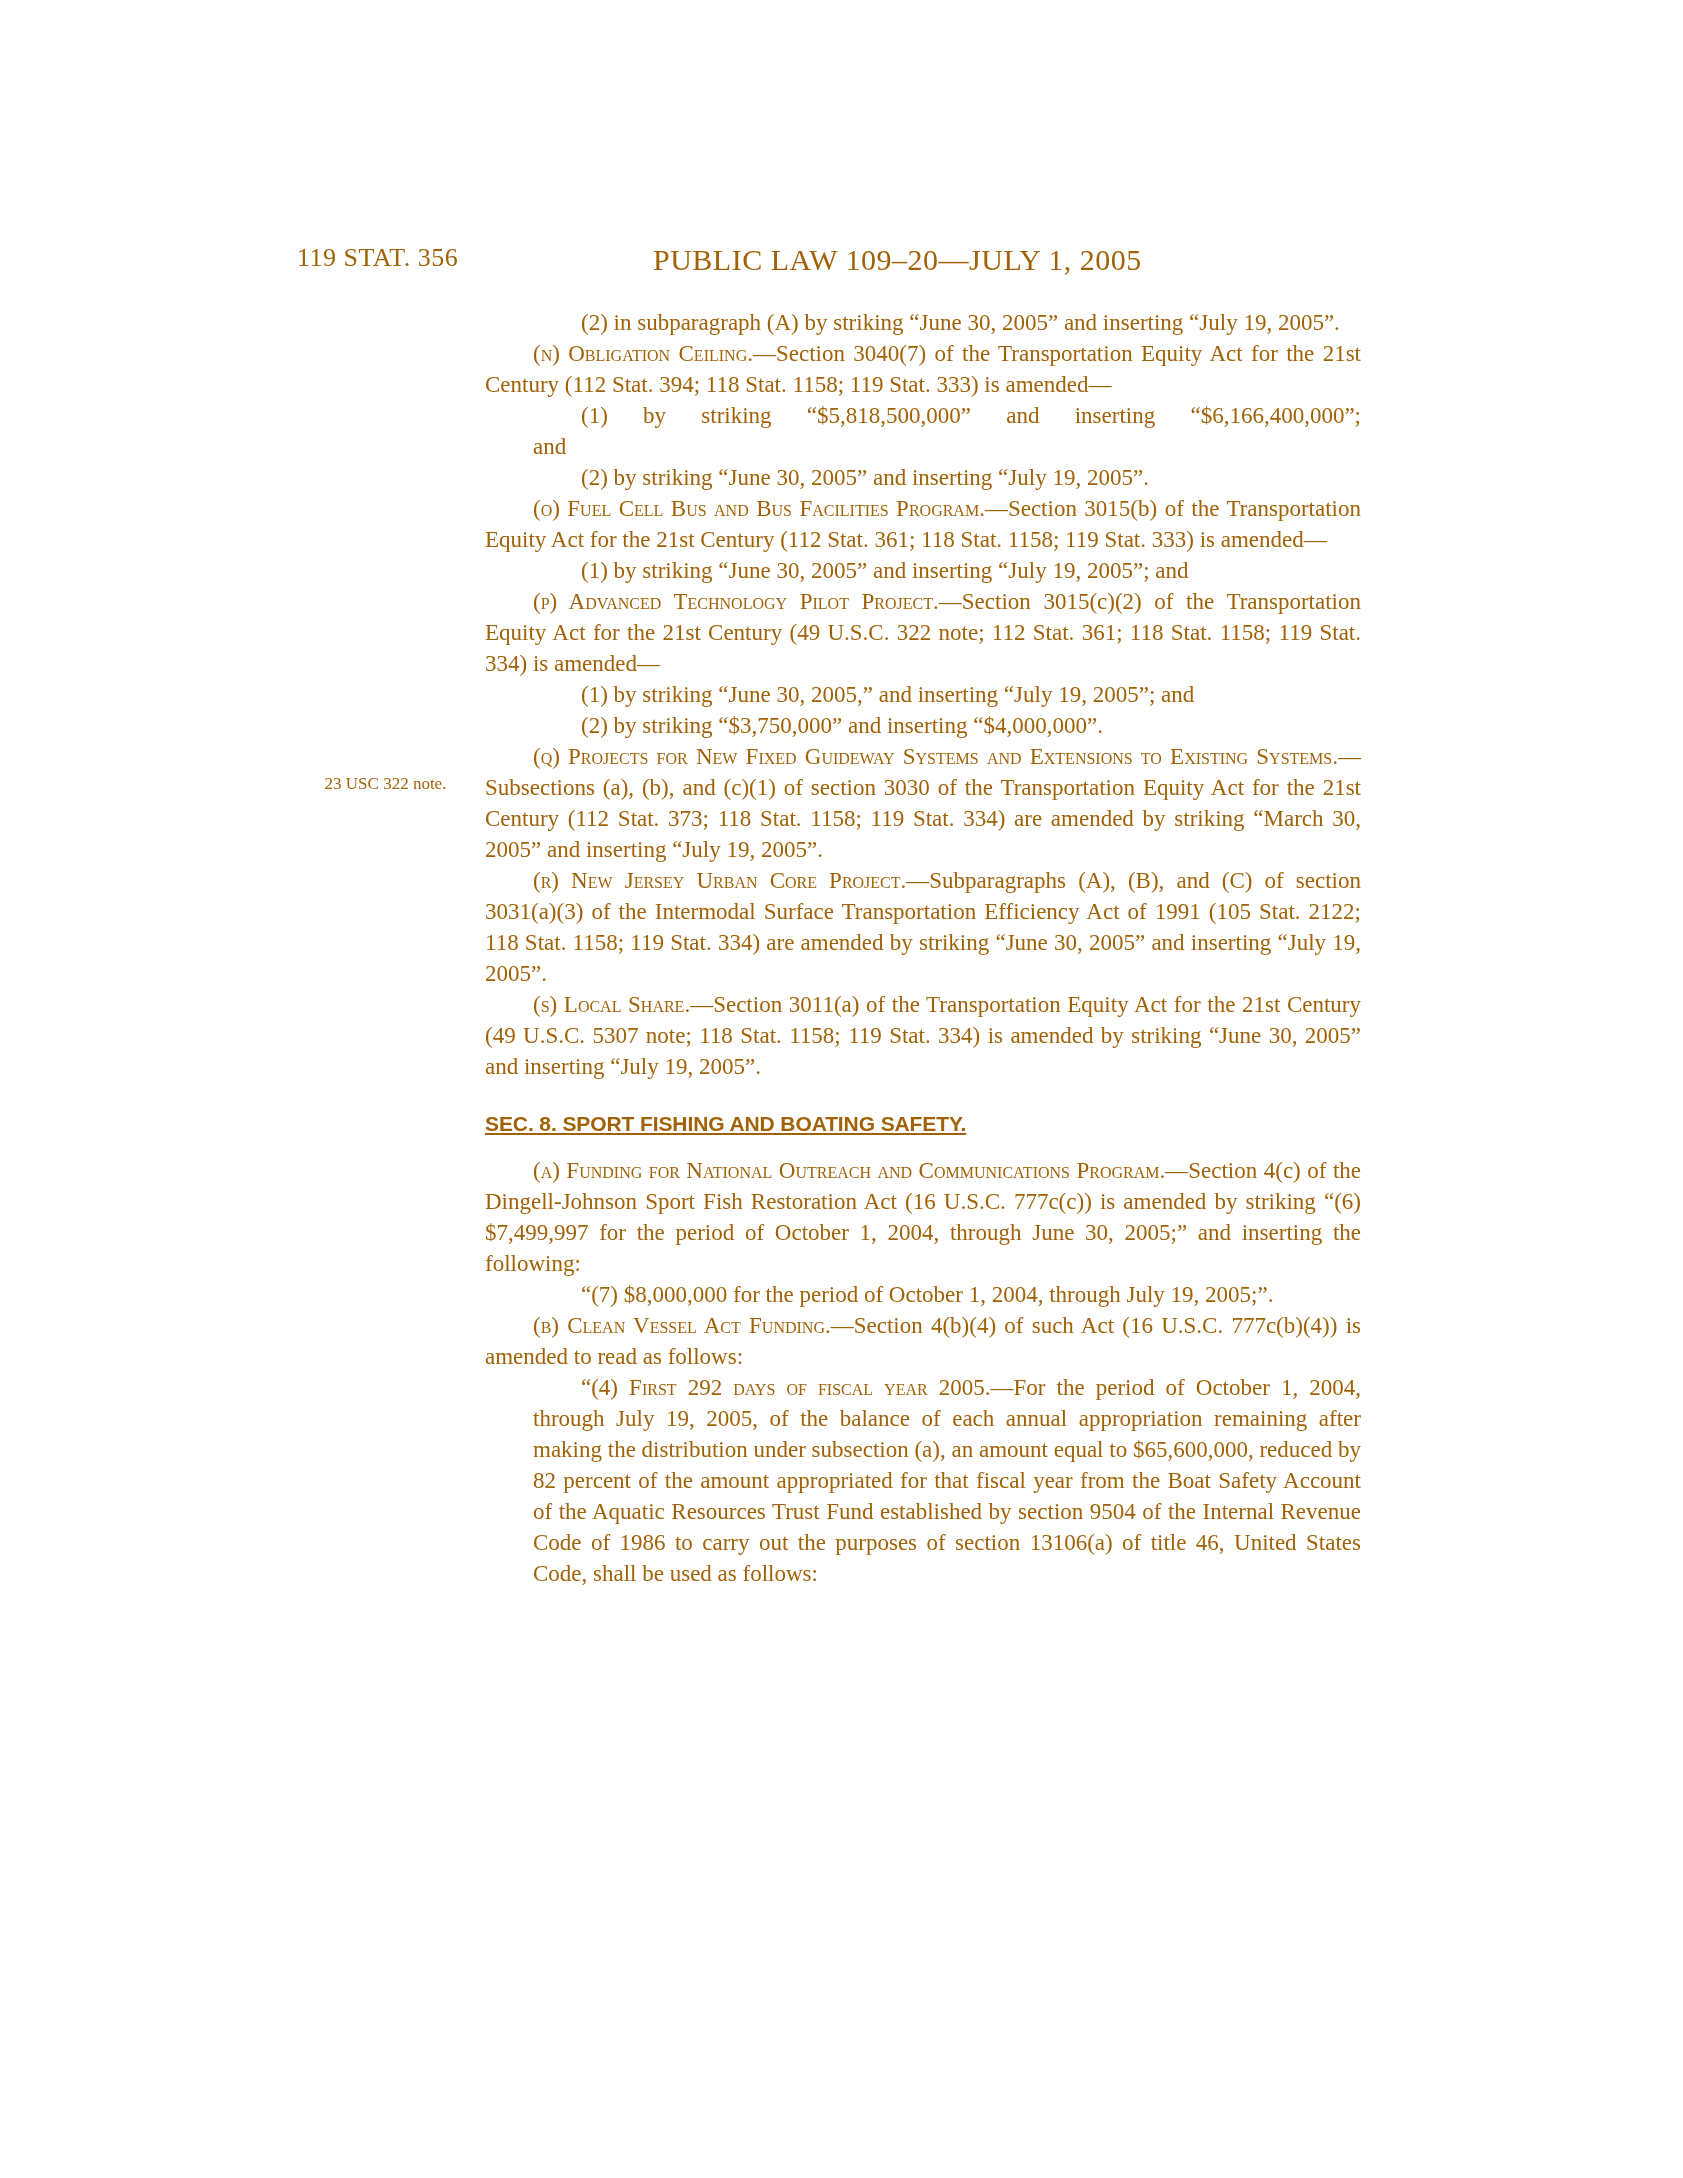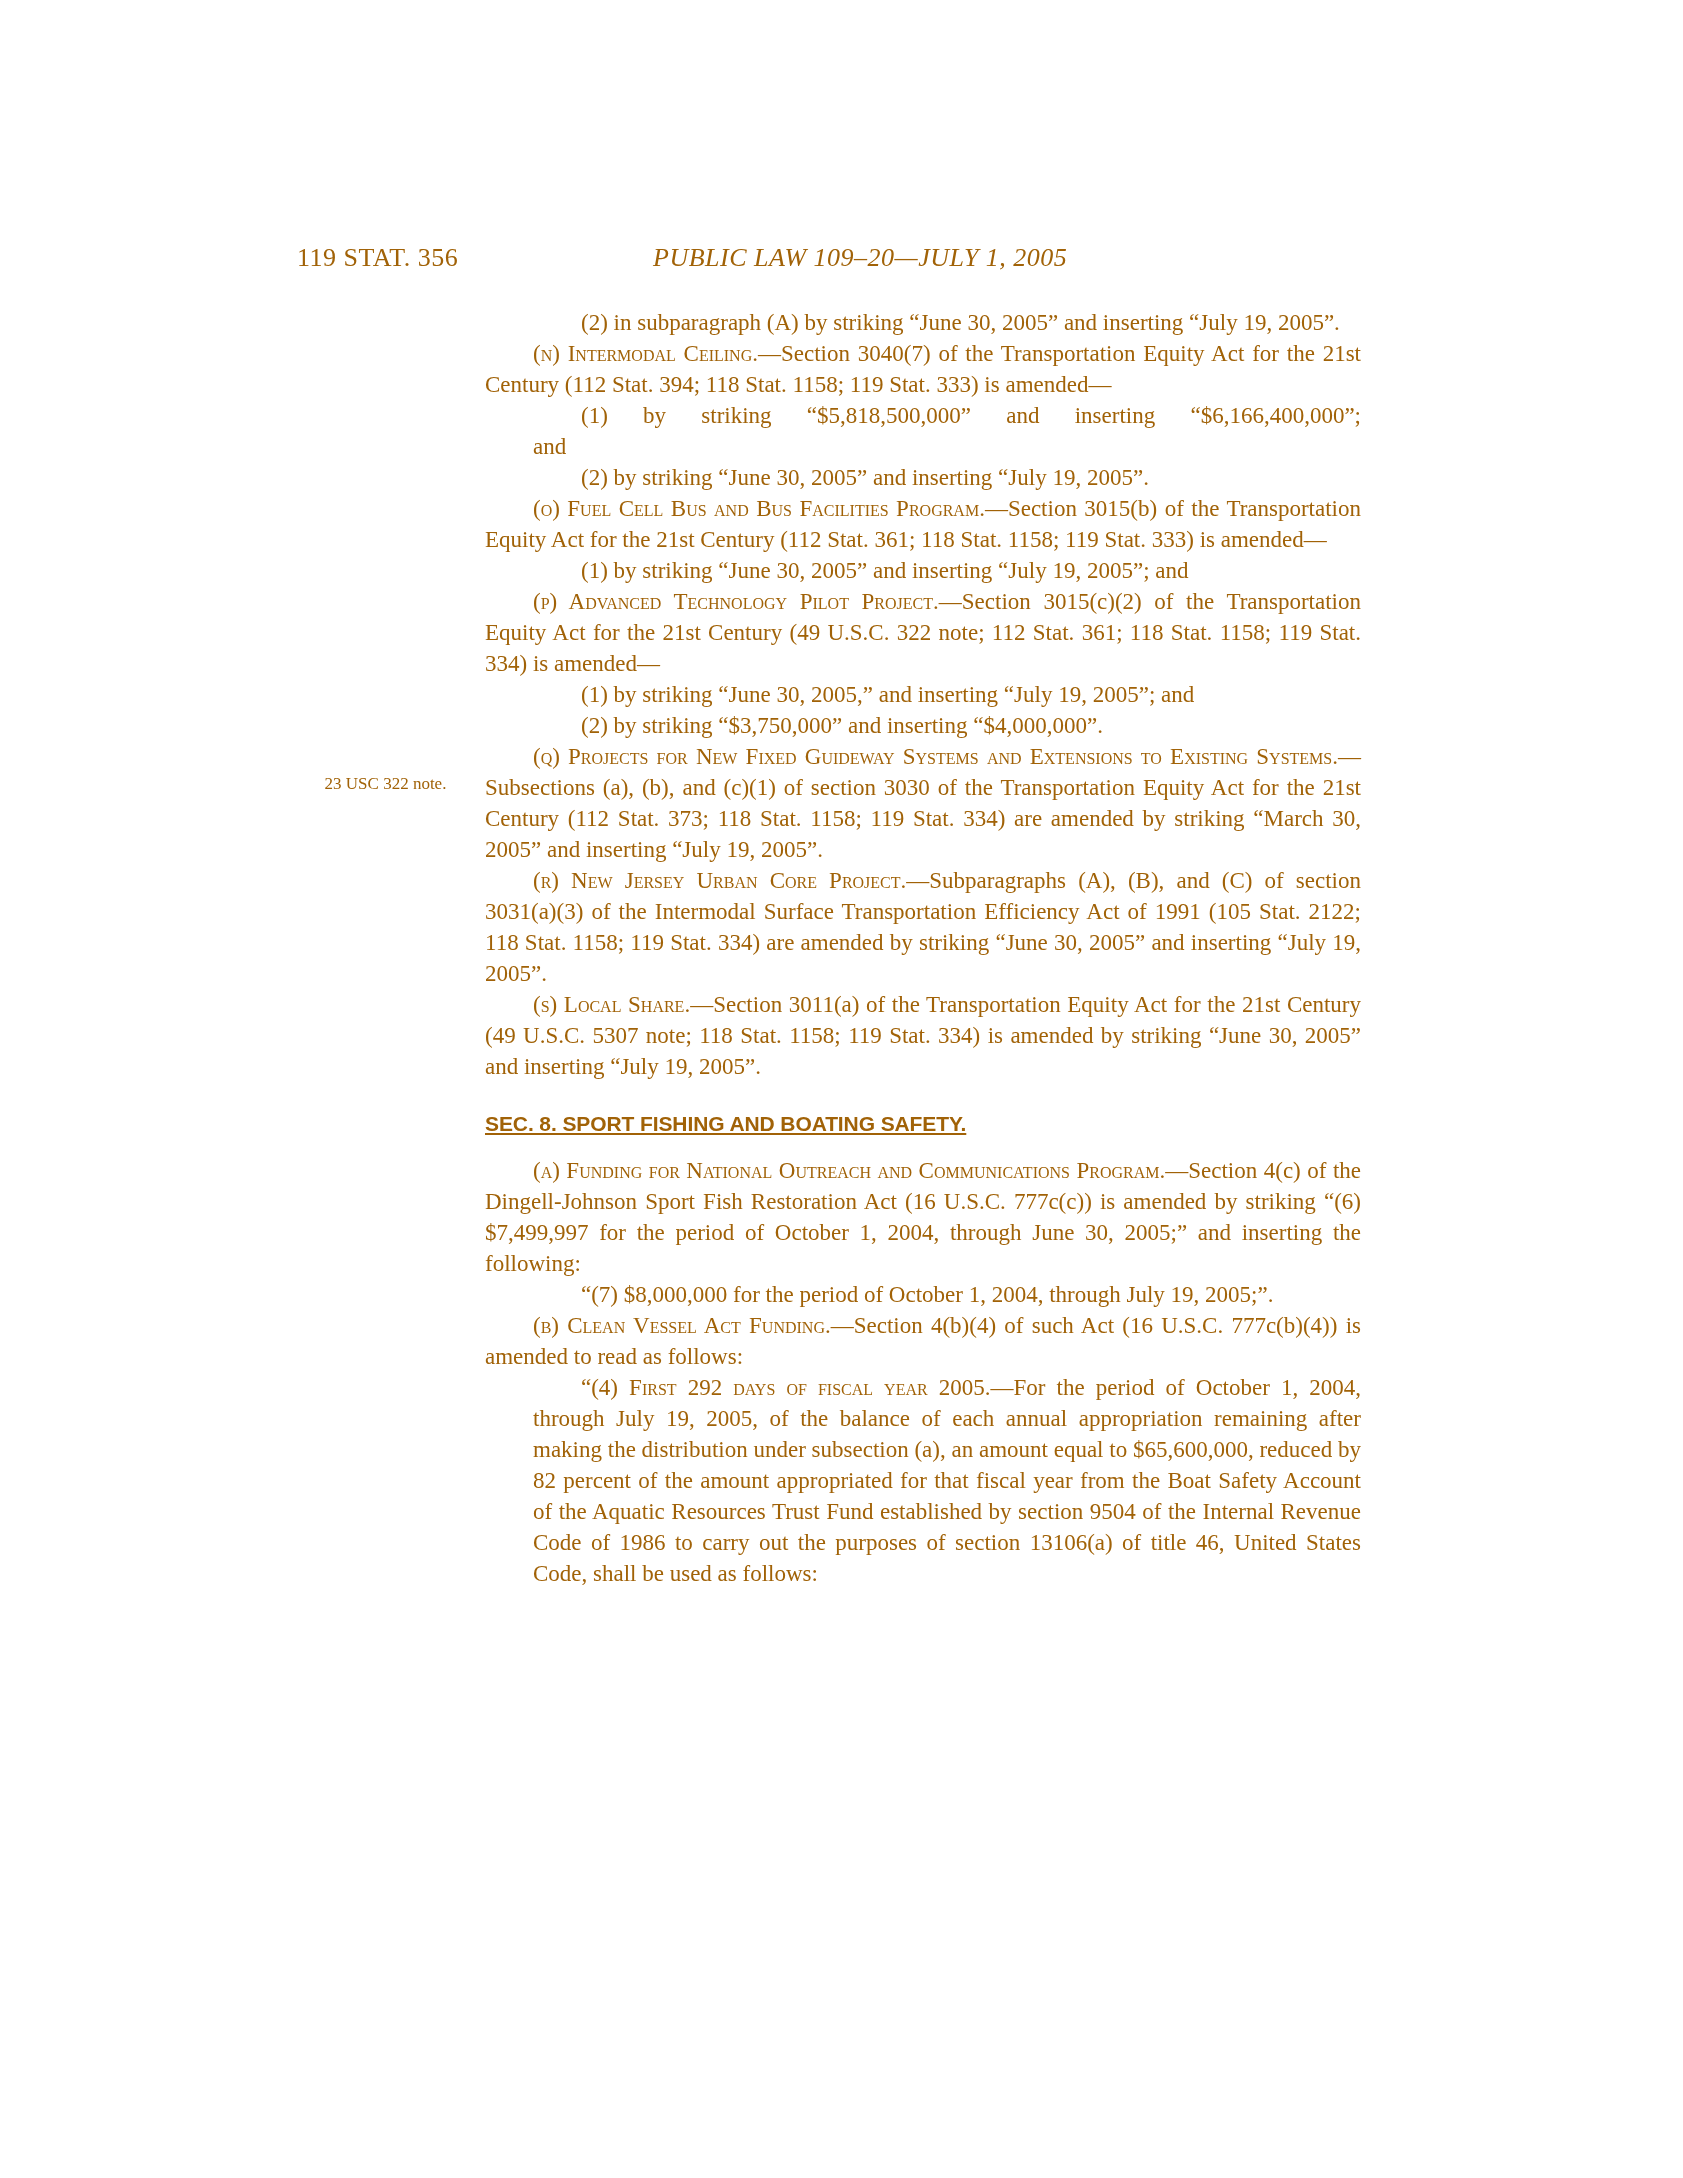--- a/index.html
+++ b/index.html
@@ -27,23 +27,22 @@
     position: absolute;
     left: 297px;
     top: 0;
     font-size: 26px;
     letter-spacing: 0.5px;
   }
   .header-center {
     position: absolute;
     left: 653px;
     top: 0;
-    font-size: 26px;
+    font-size: 30px;
     letter-spacing: 0.5px;
-    font-style: italic;
   }
   .body-col {
     position: absolute;
     top: 307px;
     left: 485px;
     width: 876px;
     font-size: 23px;
     line-height: 31px;
     text-align: justify;
   }
@@ -97,21 +96,21 @@
     <div class="header-left">119 STAT. 356</div>
     <div class="header-center">PUBLIC LAW 109–20—JULY 1, 2005</div>
   </div>
 
   <div class="marginal-note">23 USC 322 note.</div>
 
   <div class="body-col">
 
     <p class="ind-sub">(2) in subparagraph (A) by striking “June 30, 2005” and inserting “July 19, 2005”.</p>
 
-    <p class="ind-first"><span class="sc">(n) Intermodal Ceiling.</span><span>—Section 3040(7) of the Transportation Equity Act for the 21st Century (112 Stat. 394; 118 Stat. 1158; 119 Stat. 333) is amended—</span></p>
+    <p class="ind-first"><span class="sc">(n) Obligation Ceiling.</span><span>—Section 3040(7) of the Transportation Equity Act for the 21st Century (112 Stat. 394; 118 Stat. 1158; 119 Stat. 333) is amended—</span></p>
 
     <p class="ind-sub wide-space">(1) by striking “$5,818,500,000” and inserting “$6,166,400,000”; and</p>
 
     <p class="ind-sub">(2) by striking “June 30, 2005” and inserting “July 19, 2005”.</p>
 
     <p class="ind-first"><span class="sc">(o) Fuel Cell Bus and Bus Facilities Program.</span><span>—Section 3015(b) of the Transportation Equity Act for the 21st Century (112 Stat. 361; 118 Stat. 1158; 119 Stat. 333) is amended—</span></p>
 
     <p class="ind-sub">(1) by striking “June 30, 2005” and inserting “July 19, 2005”; and</p>
 
 

